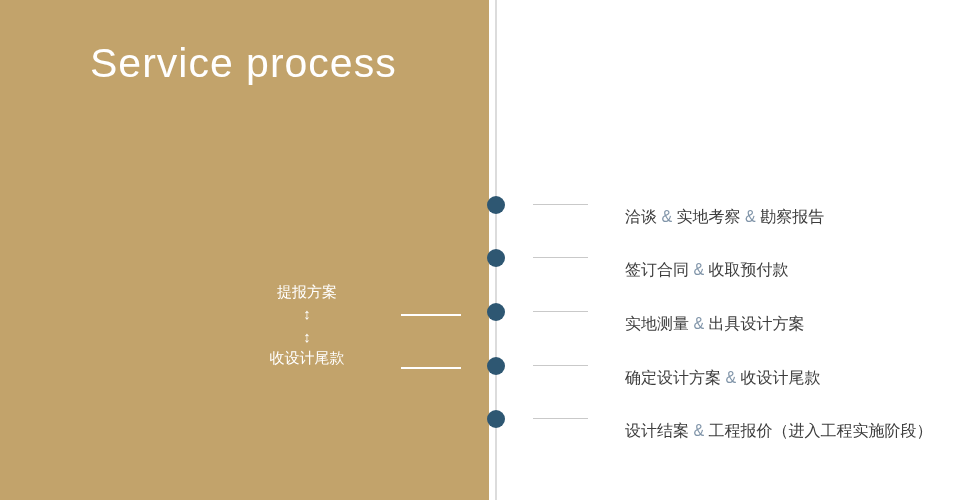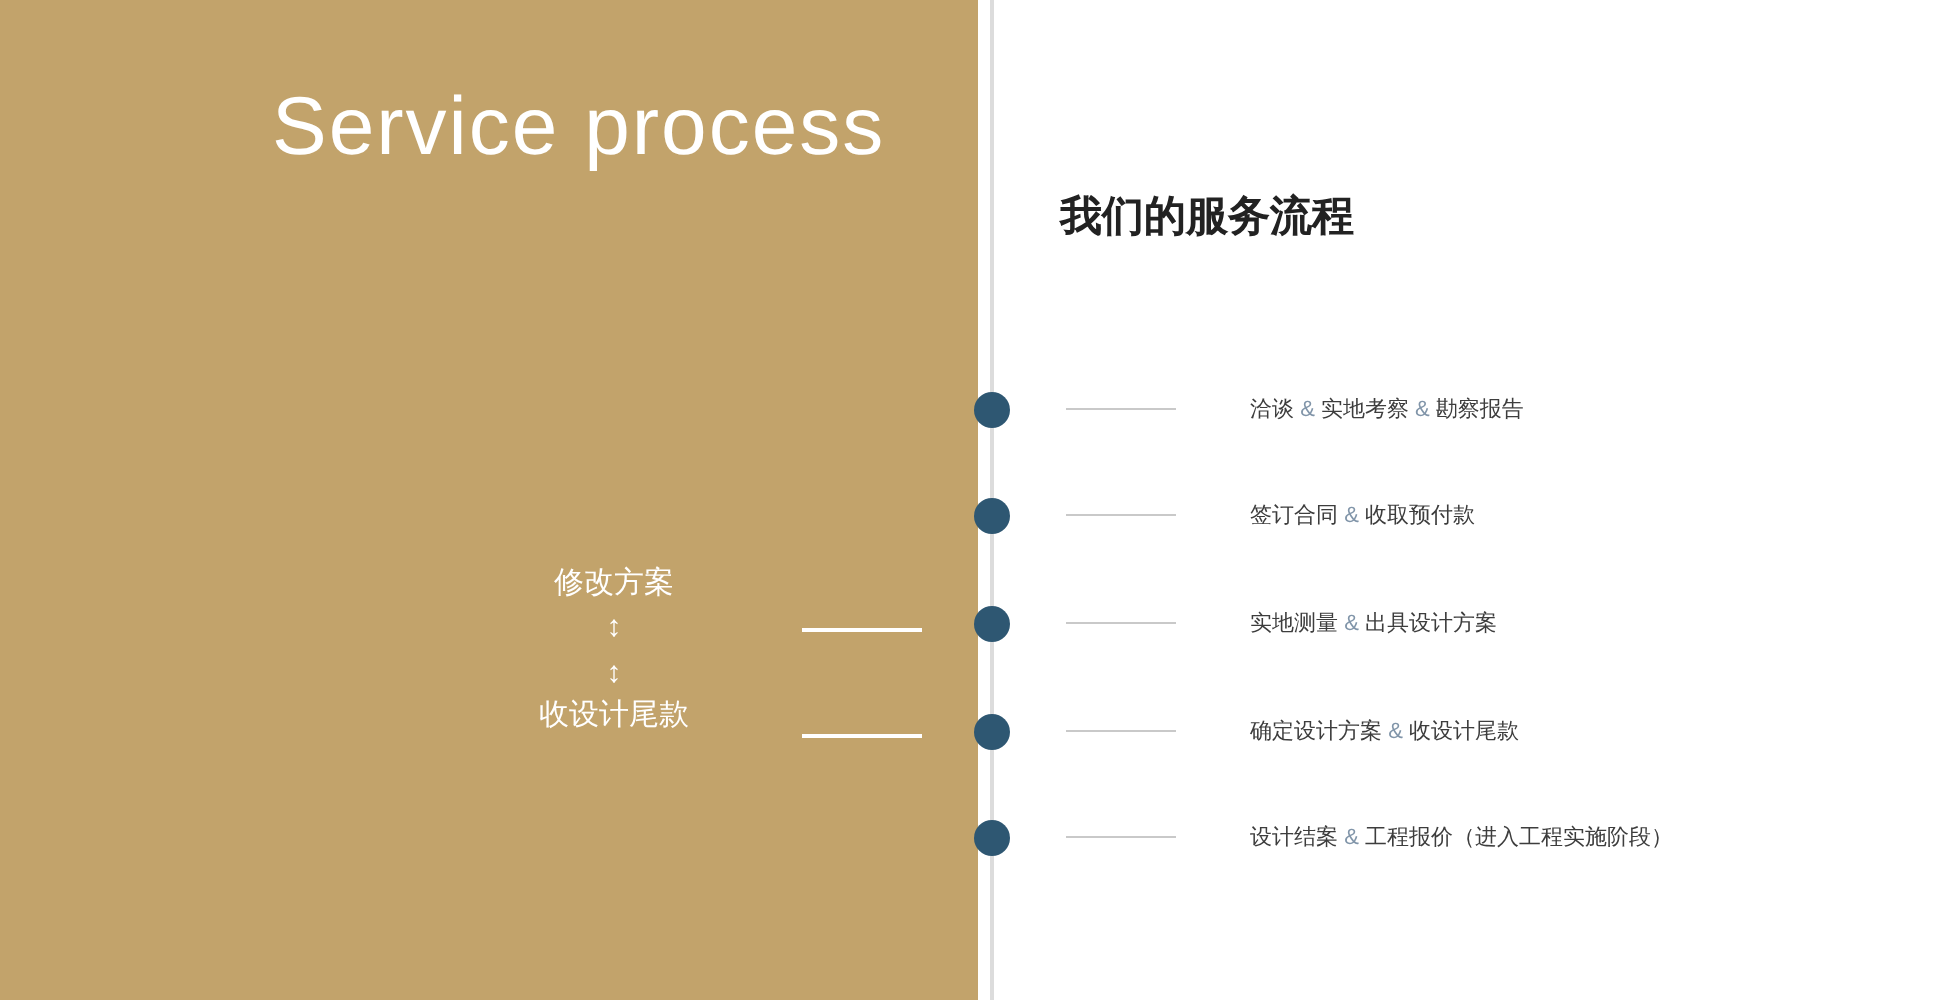--- a/index.html
+++ b/index.html
@@ -19,21 +19,20 @@
     width:489px; height:500px;
     background:#c2a36b;
   }
   .page-title {
     position:absolute;
     left:90px; top:40px;
     font-size:41px;
     font-weight:300;
     letter-spacing:1px;
     color:#ffffff;
-    margin-left:46px;
   }
   .plan-flow {
     position:absolute;
     left:252px; top:282px;
     width:110px;
     text-align:center;
     color:#ffffff;
     font-size:15px;
     line-height:18px;
   }
@@ -94,55 +93,54 @@
   .step.s4 { top:356px; }
   .step.s5 { top:409px; }
   .step .tick {
     position:absolute;
     left:0; top:9px;
     width:55px; height:1px;
     background:#c9c9c9;
   }
   .step .step-text {
     position:absolute;
-    left:92px; top:0;
-    font-size:11px;
+    left:92px; top:12px;
+    font-size:16px;
     line-height:20px;
     color:#3d3d3d;
     white-space:nowrap;
   }
   .amp { color:#8195a9; }
 </style>
 </head>
 <body>
 
 <div class="stage">
 
   <div class="gold-panel">
     <div class="page-title">Service process</div>
 
     <div class="plan-flow">
-      <div class="flow-label">修改方案</div>
+      <div class="flow-label">提报方案</div>
       <div class="flow-arrow">↕</div>
       <div class="flow-arrow">↕</div>
       <div class="flow-label">收设计尾款</div>
     </div>
   </div>
 
   <div class="conn-line c1"></div>
   <div class="conn-line c2"></div>
 
   <div class="v-line"></div>
   <div class="dot d1"></div>
   <div class="dot d2"></div>
   <div class="dot d3"></div>
   <div class="dot d4"></div>
   <div class="dot d5"></div>
 
-  <div class="section-heading">我们的服务流程</div>
 
   <div class="step s1">
     <div class="tick"></div>
     <div class="step-text">洽谈 <span class="amp">&amp;</span> 实地考察 <span class="amp">&amp;</span> 勘察报告</div>
   </div>
   <div class="step s2">
     <div class="tick"></div>
     <div class="step-text">签订合同 <span class="amp">&amp;</span> 收取预付款</div>
   </div>
   <div class="step s3">

